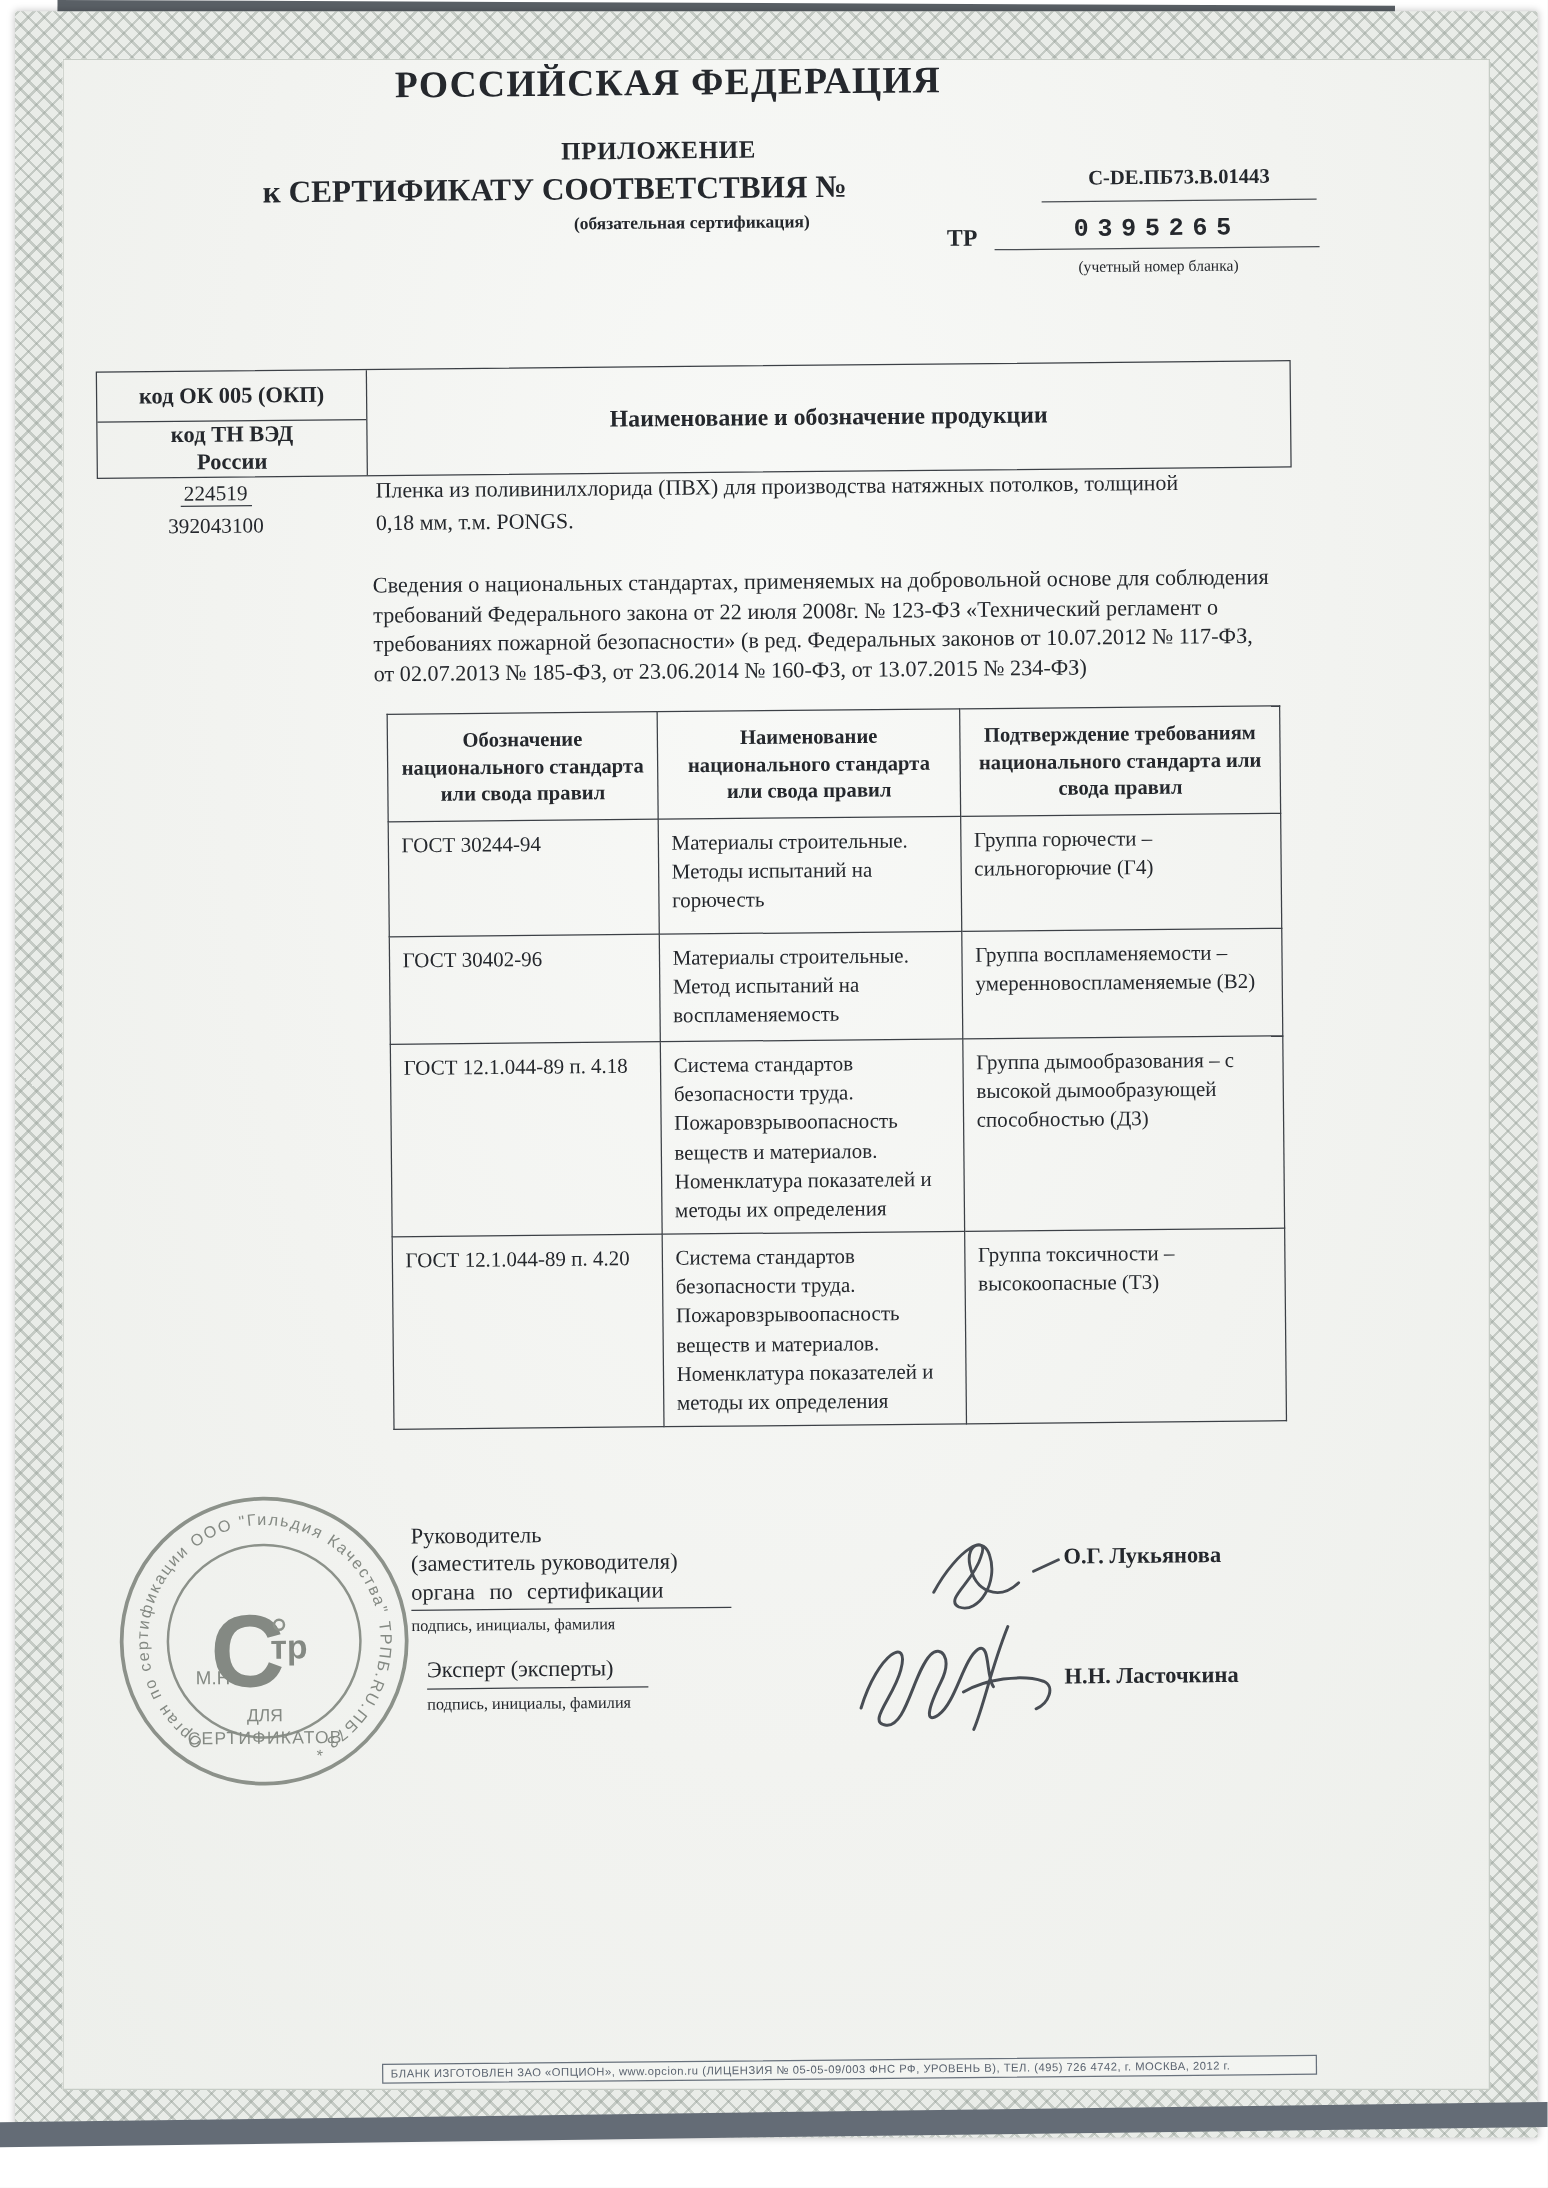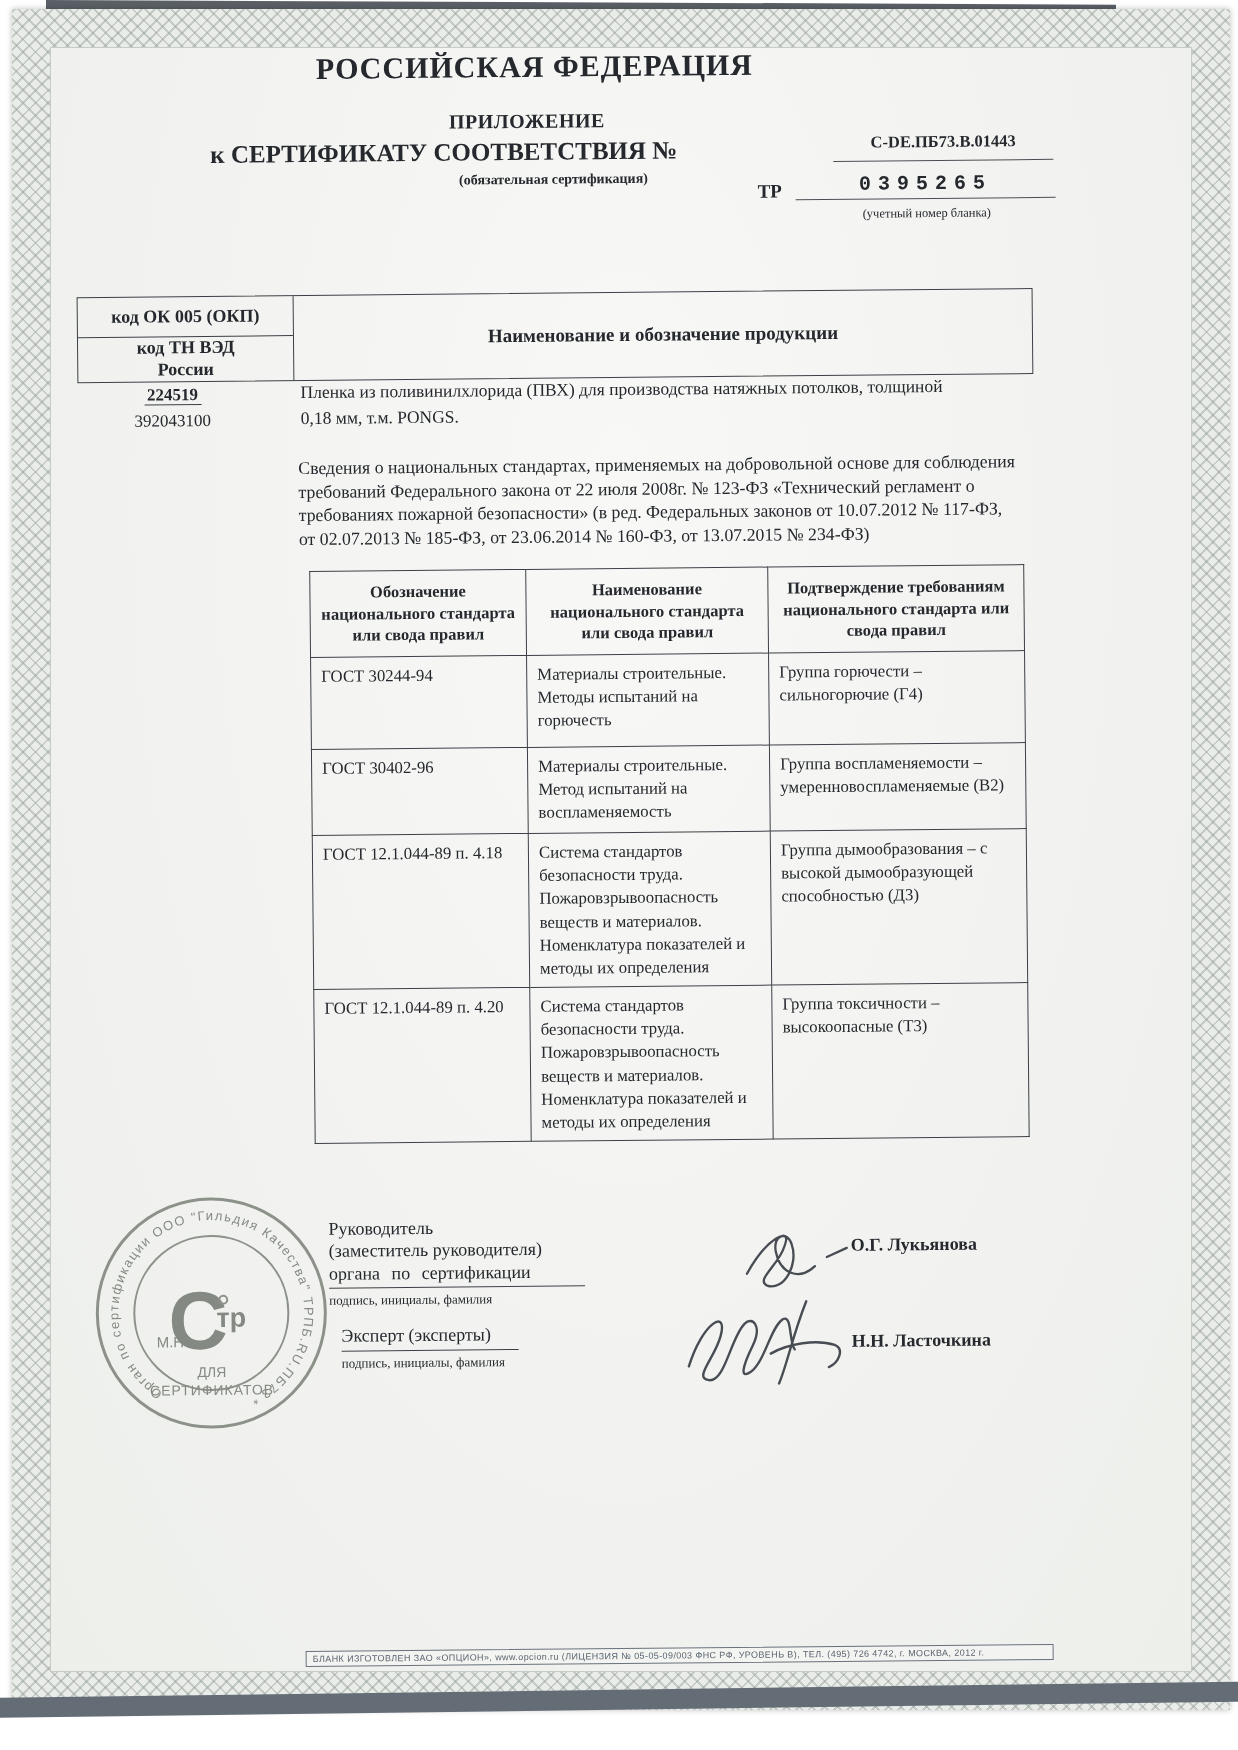--- a/index.html
+++ b/index.html
@@ -42,21 +42,21 @@
   .codes-left { width:216px; border-right:1.8px solid #3c4046; display:flex; flex-direction:column; }
   .codes-left .c1 { height:40px; border-bottom:1.8px solid #3c4046; display:flex; align-items:center;
     justify-content:center; font-size:18px; font-weight:bold; }
   .codes-left .c2 { flex:1; display:flex; align-items:center; justify-content:center;
     font-size:18px; font-weight:bold; text-align:center; line-height:1.2; }
   .codes-left .c2 span { display:block; width:140px; margin:0 auto; }
   .codes-right { flex:1; display:flex; align-items:center; justify-content:center;
     font-size:19px; font-weight:bold; }
 
   .okp-code { left:62px; top:334px; width:130px; font-size:17px; }
-  .okp-code span { border-bottom:1.4px solid #3c4046; padding:0 3px;font-weight:bold; }
+  .okp-code span { border-bottom:1.4px solid #3c4046; padding:0 3px; }
   .tnved-code { left:52px; top:360px; width:150px; font-size:17px; }
   .description { left:255px; top:329px; width:648px; font-size:17.5px; line-height:1.5; }
   .standards-note { left:252px; top:407px; width:722px; font-size:17.8px; line-height:1.33; }
 
   table.std { position:absolute; left:262px; top:521px; width:714px; border-collapse:collapse;
     table-layout:fixed; }
   table.std th, table.std td { border:1.7px solid #3c4046; vertical-align:top; }
   table.std th { font-size:16.5px; font-weight:bold; text-align:center; padding:6px 8px;
     line-height:1.3; vertical-align:middle; height:86px; }
   table.std td { font-size:16.8px; padding:7px 10px; line-height:1.38; }

